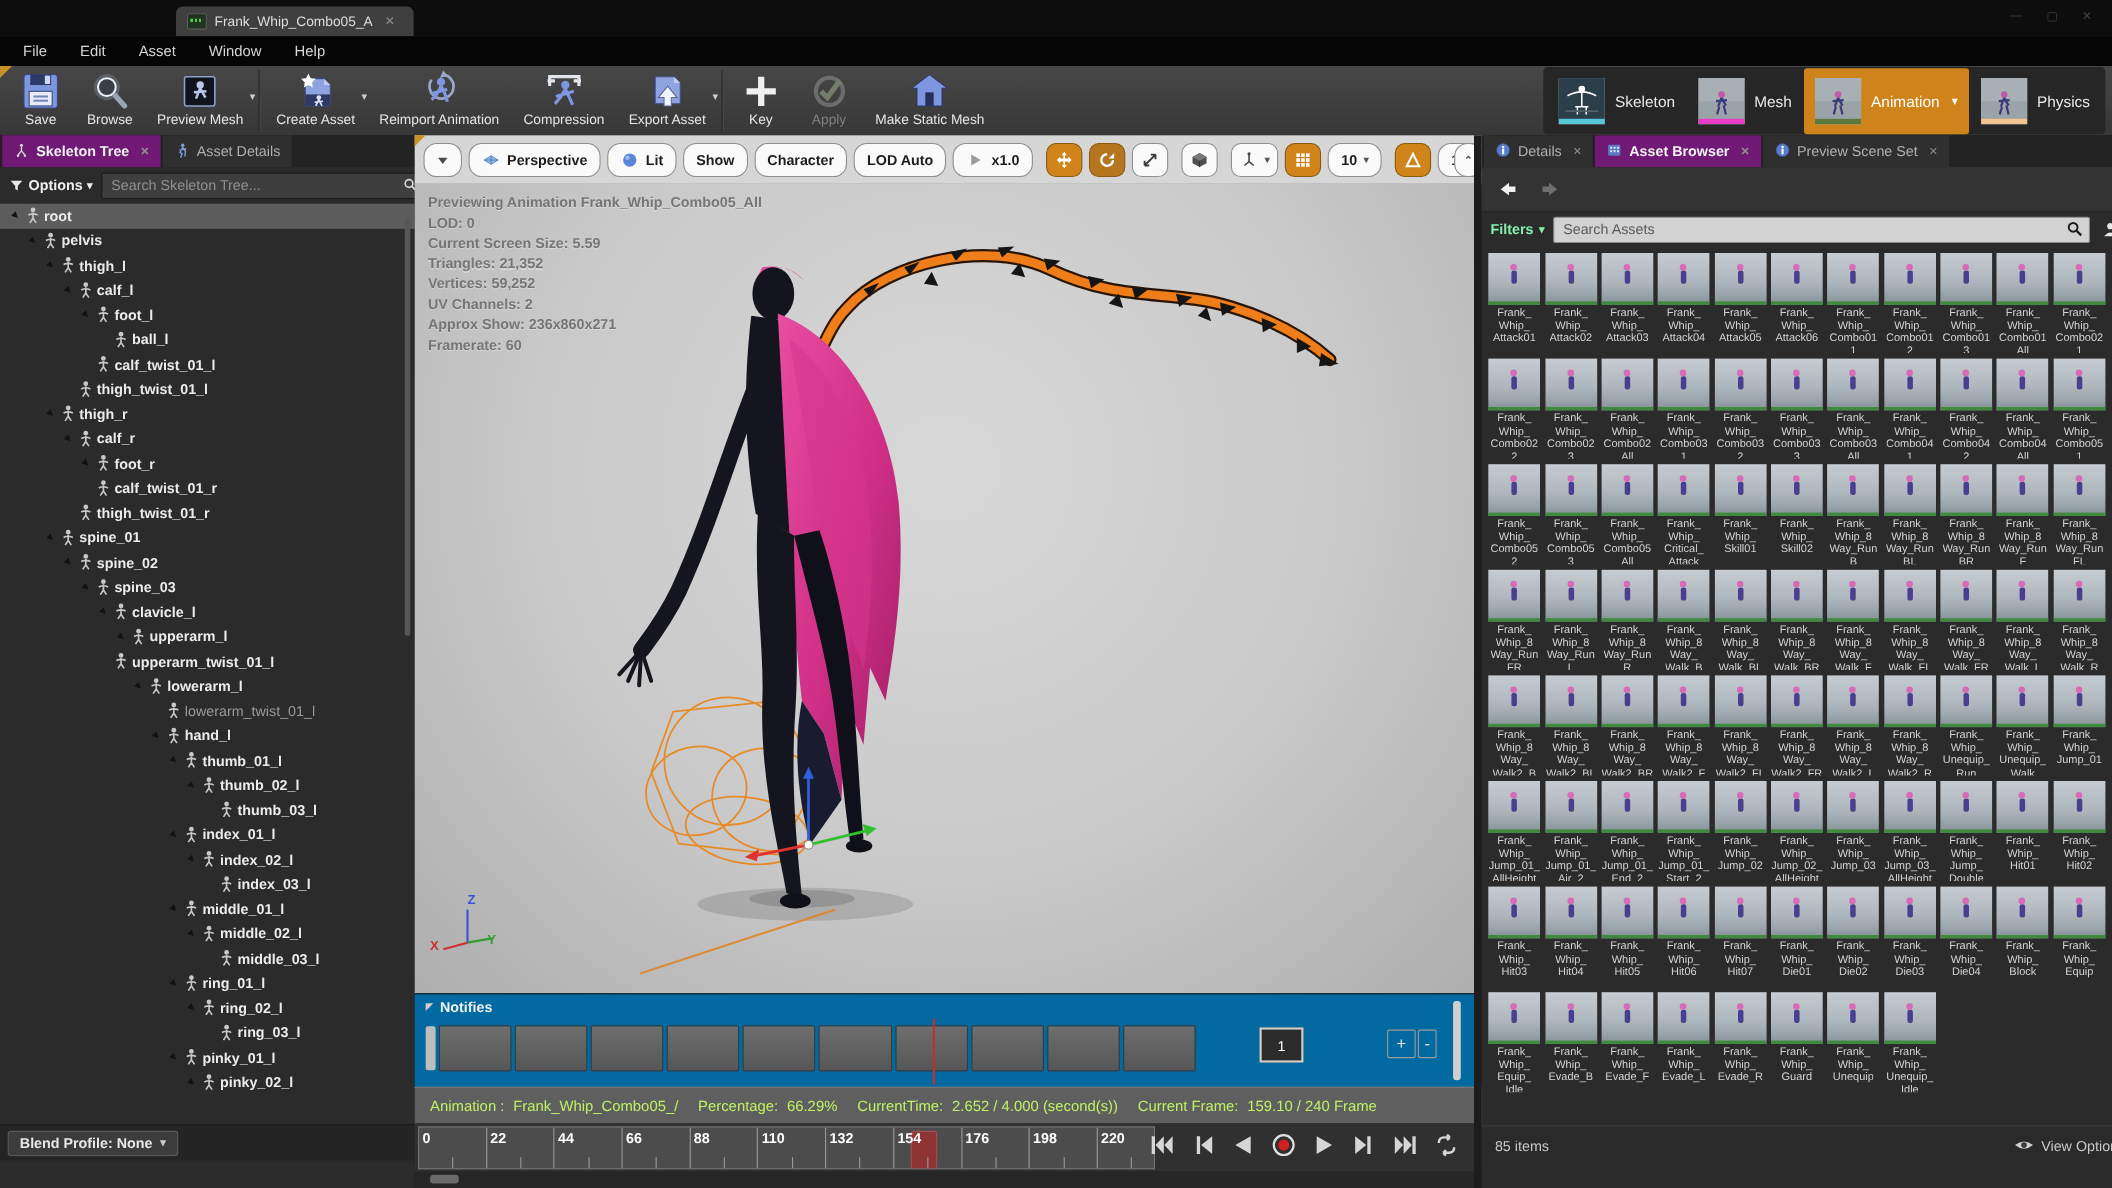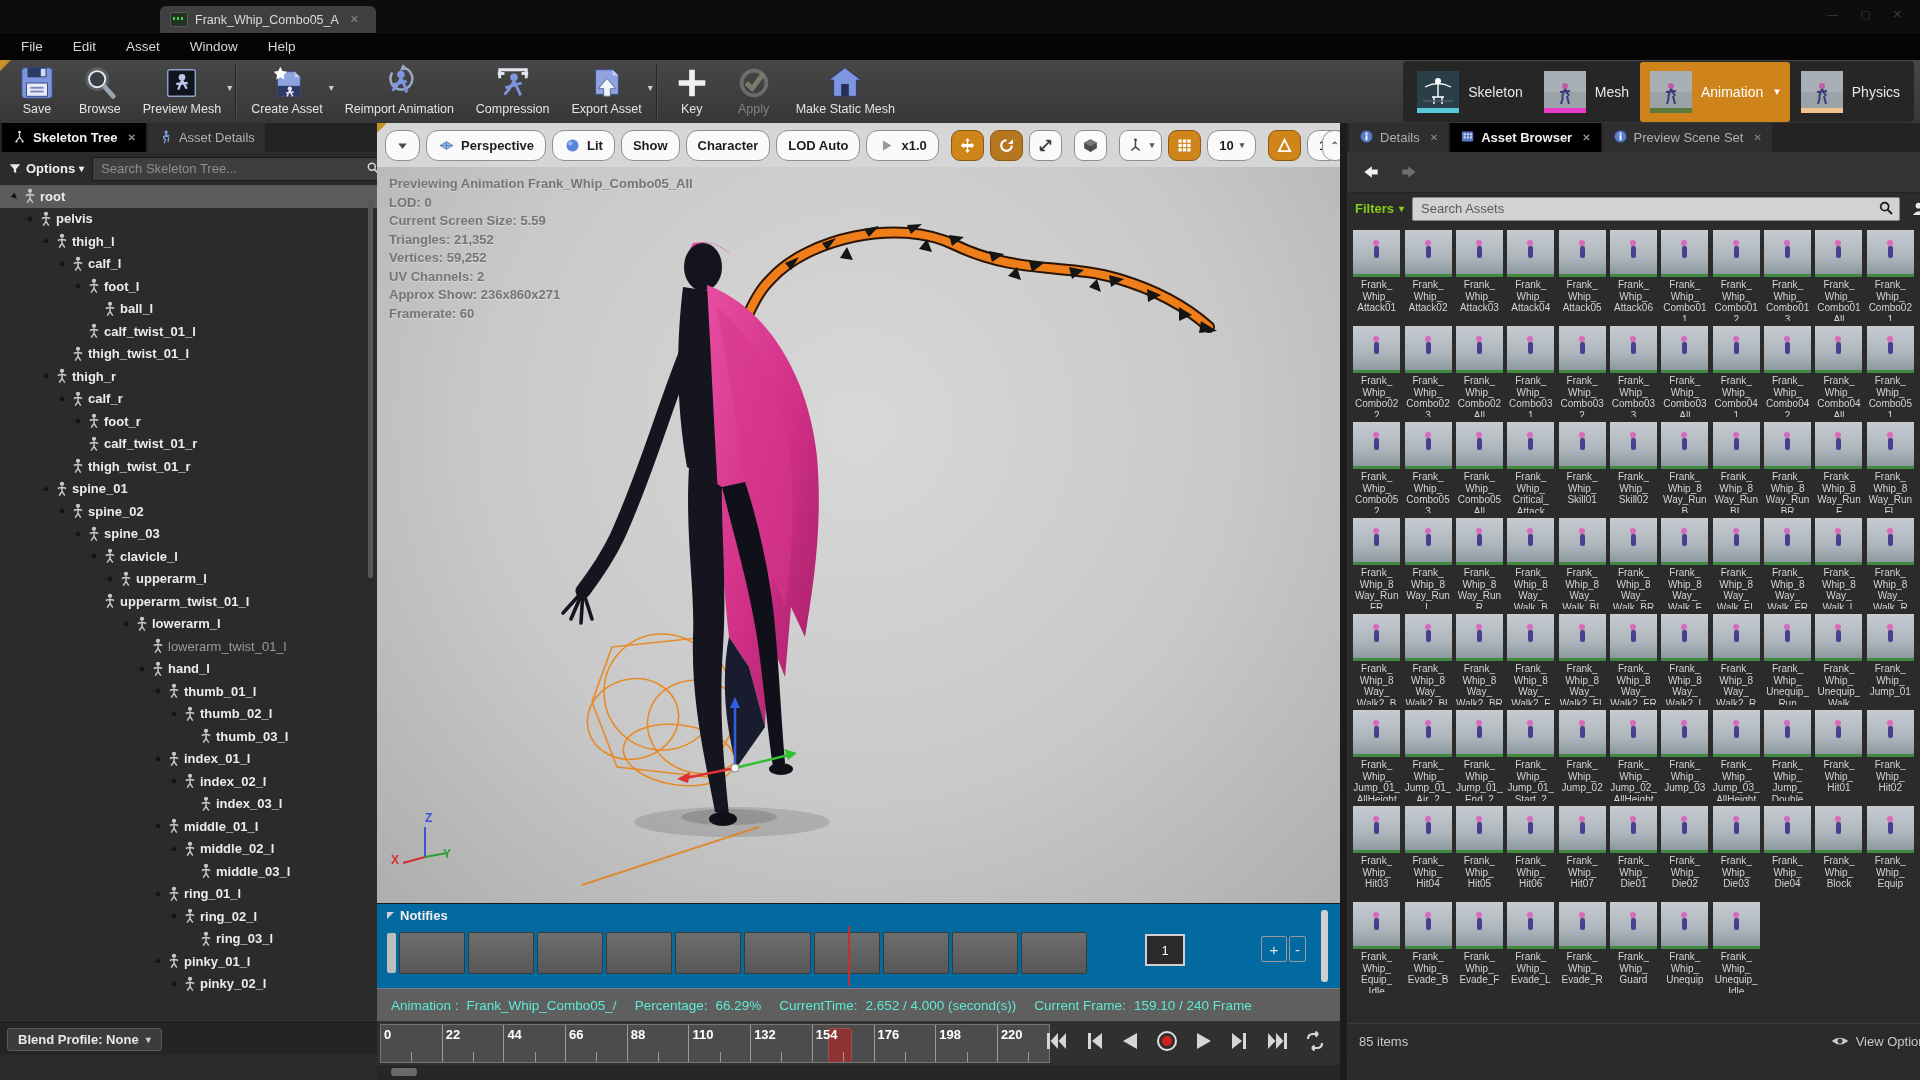--- a/index.html
+++ b/index.html
@@ -40,21 +40,21 @@
   .mode .mstripe{position:absolute;left:0;bottom:0;width:100%;height:5px;}
   .mode .mlabel{font-size:14px;color:#e8e8e8;}
   .mode.active{background:#cf841b;}
   .mode.active .mlabel{color:#fff;}
   .mode .mcaret{color:#fff;font-size:11px;margin-left:2px;}
 
   
   .left-panel{left:0;top:123px;width:377px;height:957px;background:#2b2b2b;border-right:1px solid #171717;}
   .lp-tabs{left:0;top:0;width:100%;height:29px;background:#232323;display:flex;gap:2px;padding-left:2px;}
   .ptab{display:flex;align-items:center;gap:6px;padding:0 10px;font-size:13px;height:29px;background:#2f2f2f;color:#b0b0b0;}
-  .ptab.active{background:#000000;color:#f2f2f2;font-weight:bold;}
+  .ptab.active{background:#701a75;color:#f2f2f2;font-weight:bold;}
   .ptab svg{width:15px;height:15px;}
   .ptab .tabx{font-size:10px;color:#8f8f8f;margin-left:4px;}
   .lp-filter{left:0;top:29px;width:100%;height:33px;display:flex;align-items:center;padding:0 8px;gap:8px;}
   .optbtn{display:flex;align-items:center;gap:4px;font-size:13px;font-weight:bold;color:#f0f0f0;}
   .optbtn svg{width:14px;height:14px;}
   .lp-search{flex:1;height:22px;background:#3e3e3e;border:1px solid #1a1a1a;border-radius:2px;color:#d8d8d8;
              font-size:13px;padding:0 24px 0 8px;font-family:"Liberation Sans",sans-serif;}
   .lp-search::placeholder{color:#8f8f8f;}
   .lp-searchwrap{flex:1;position:relative;display:flex;}
   .lp-searchwrap .mag{position:absolute;right:5px;top:4px;width:14px;height:14px;}
@@ -114,21 +114,21 @@
         color:#fff;font-size:13px;display:flex;align-items:center;justify-content:center;}
   .nplus{position:absolute;left:884px;top:32px;width:24px;height:24px;border:1px solid #9a9a9a;border-radius:2px;
          color:#e8e8e8;font-size:15px;display:flex;align-items:center;justify-content:center;}
   .nminus{position:absolute;left:912px;top:32px;width:15px;height:24px;border:1px solid #9a9a9a;border-radius:2px;
          color:#e8e8e8;font-size:15px;display:flex;align-items:center;justify-content:center;}
   .nscroll{position:absolute;left:944px;top:6px;width:7px;height:72px;background:#cfcfcf;border-radius:3px;}
 
   
   .statusbar{left:377px;top:988px;width:963px;height:33px;background:#5f5f5f;border-top:1px solid #7c7c7c;
              border-bottom:1px solid #3a3a3a;display:flex;align-items:center;padding-left:14px;
-             font-size:13.5px;color:#5eead4;gap:8px;white-space:nowrap;}
+             font-size:13.5px;color:#bef264;gap:8px;white-space:nowrap;}
   .statusbar .sv{margin-right:10px;}
   .rulerrow{left:377px;top:1021px;width:963px;height:44px;background:#303030;}
   .ruler{position:absolute;left:3px;top:3px;width:668px;height:37px;background:#4c4c4c;border:1px solid #757575;
          display:flex;overflow:hidden;}
   .rmarker{position:absolute;left:447px;top:3px;width:22px;height:33px;background:#8e3434;border:1px solid #a05050;border-radius:3px;}
   .rcell{width:60.7px;position:relative;flex:none;}
   .rcell.rb{border-left:1px solid #9a9a9a;}
   .rnum{position:absolute;left:3px;top:2px;font-size:13px;font-weight:bold;color:#fff;}
   .rtick{position:absolute;left:50%;bottom:0;width:1px;height:10px;background:#9a9a9a;}
   .playback{position:absolute;right:12px;top:7px;display:flex;gap:11px;align-items:center;}
@@ -138,21 +138,21 @@
   .hnub{position:absolute;left:14px;top:3px;width:26px;height:8px;background:#6a6a6a;border-radius:3px;}
 
   
   .splitter{left:1340px;top:123px;width:7px;height:957px;background:#1c1c1c;}
   .right-panel{left:1347px;top:123px;width:573px;height:957px;background:#2b2b2b;}
   .rp-tabs{left:0;top:0;width:100%;height:29px;background:#232323;display:flex;gap:2px;padding-left:2px;overflow:hidden;position:absolute;}
   .rp-nav{left:0;top:29px;width:100%;height:40px;background:#333;border-bottom:1px solid #242424;
           display:flex;align-items:center;gap:18px;padding-left:14px;position:absolute;}
   .rp-nav svg{width:20px;height:20px;}
   .rp-filter{left:0;top:69px;width:100%;height:33px;display:flex;align-items:center;padding:0 8px;gap:8px;position:absolute;}
-  .filtersbtn{display:flex;align-items:center;gap:5px;font-size:13px;font-weight:bold;color:#84cc16;}
+  .filtersbtn{display:flex;align-items:center;gap:5px;font-size:13px;font-weight:bold;color:#86efac;}
   .rp-searchwrap{flex:1;position:relative;display:flex;}
   .rp-search{flex:1;height:22px;background:#d2d2d2;border:1px solid #8a8a8a;border-radius:2px;color:#222;
              font-size:13px;padding:0 26px 0 8px;font-family:"Liberation Sans",sans-serif;}
   .rp-search::placeholder{color:#5a5a5a;}
   .rp-searchwrap .mag{position:absolute;right:6px;top:3px;width:16px;height:16px;}
   .personbtn{width:20px;height:22px;display:flex;align-items:center;justify-content:center;}
   .personbtn svg{width:17px;height:17px;}
   .rp-grid{left:4px;top:105px;width:565px;height:793px;position:absolute;overflow:hidden;
            display:grid;grid-template-columns:repeat(11,1fr);grid-auto-rows:96px;}
   .acell{display:flex;flex-direction:column;align-items:center;padding-top:2px;}

